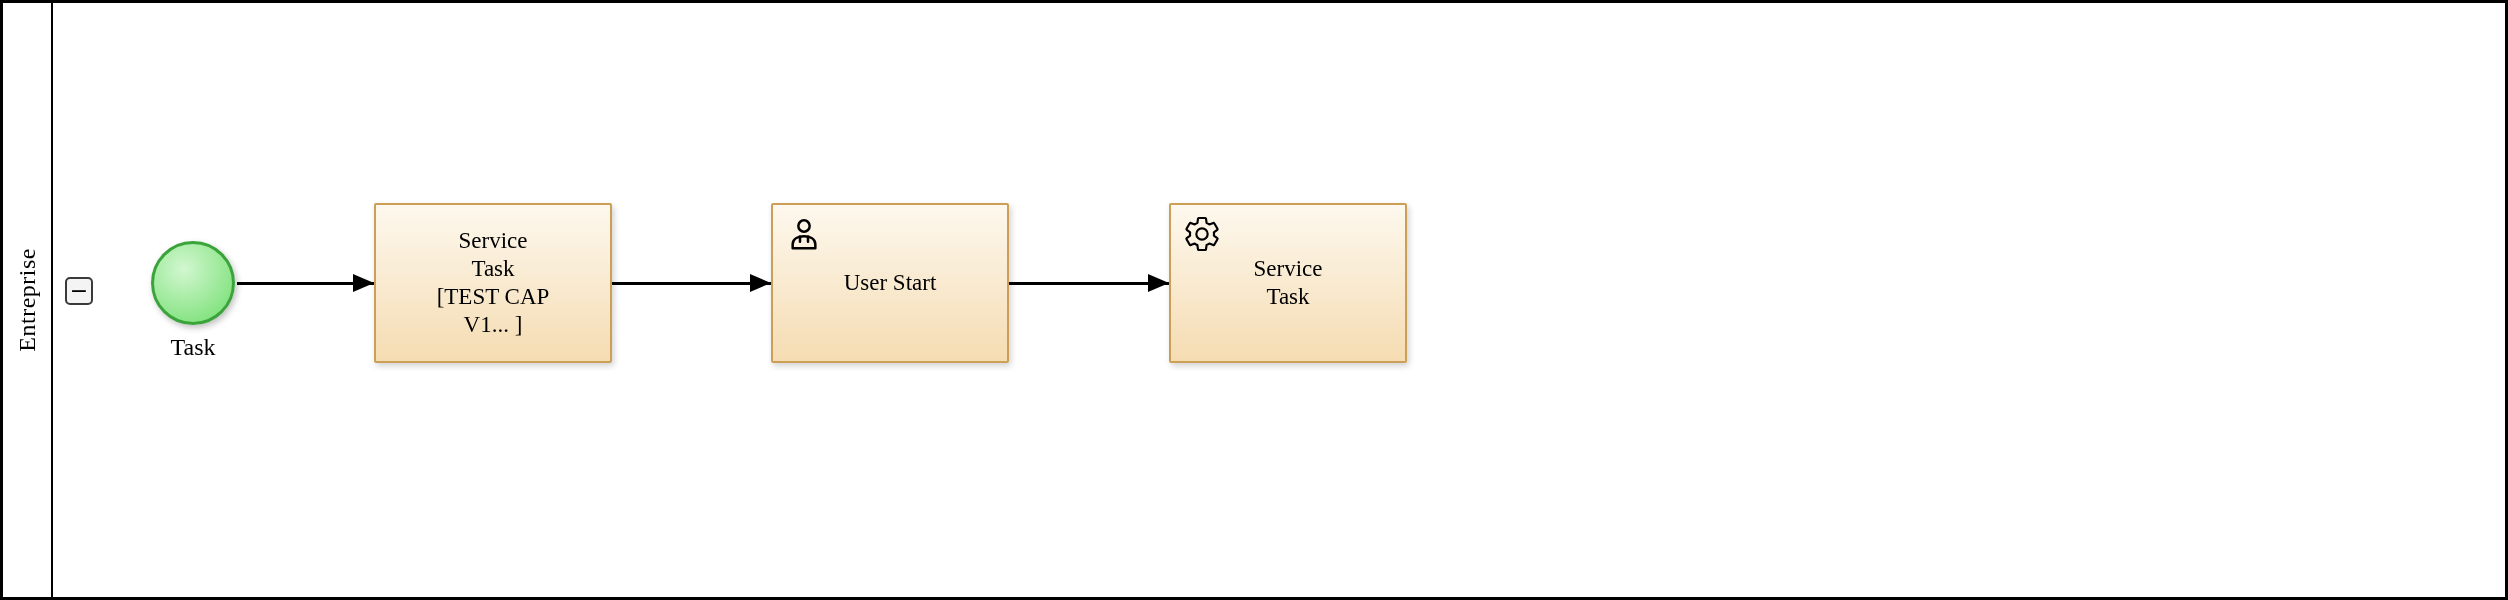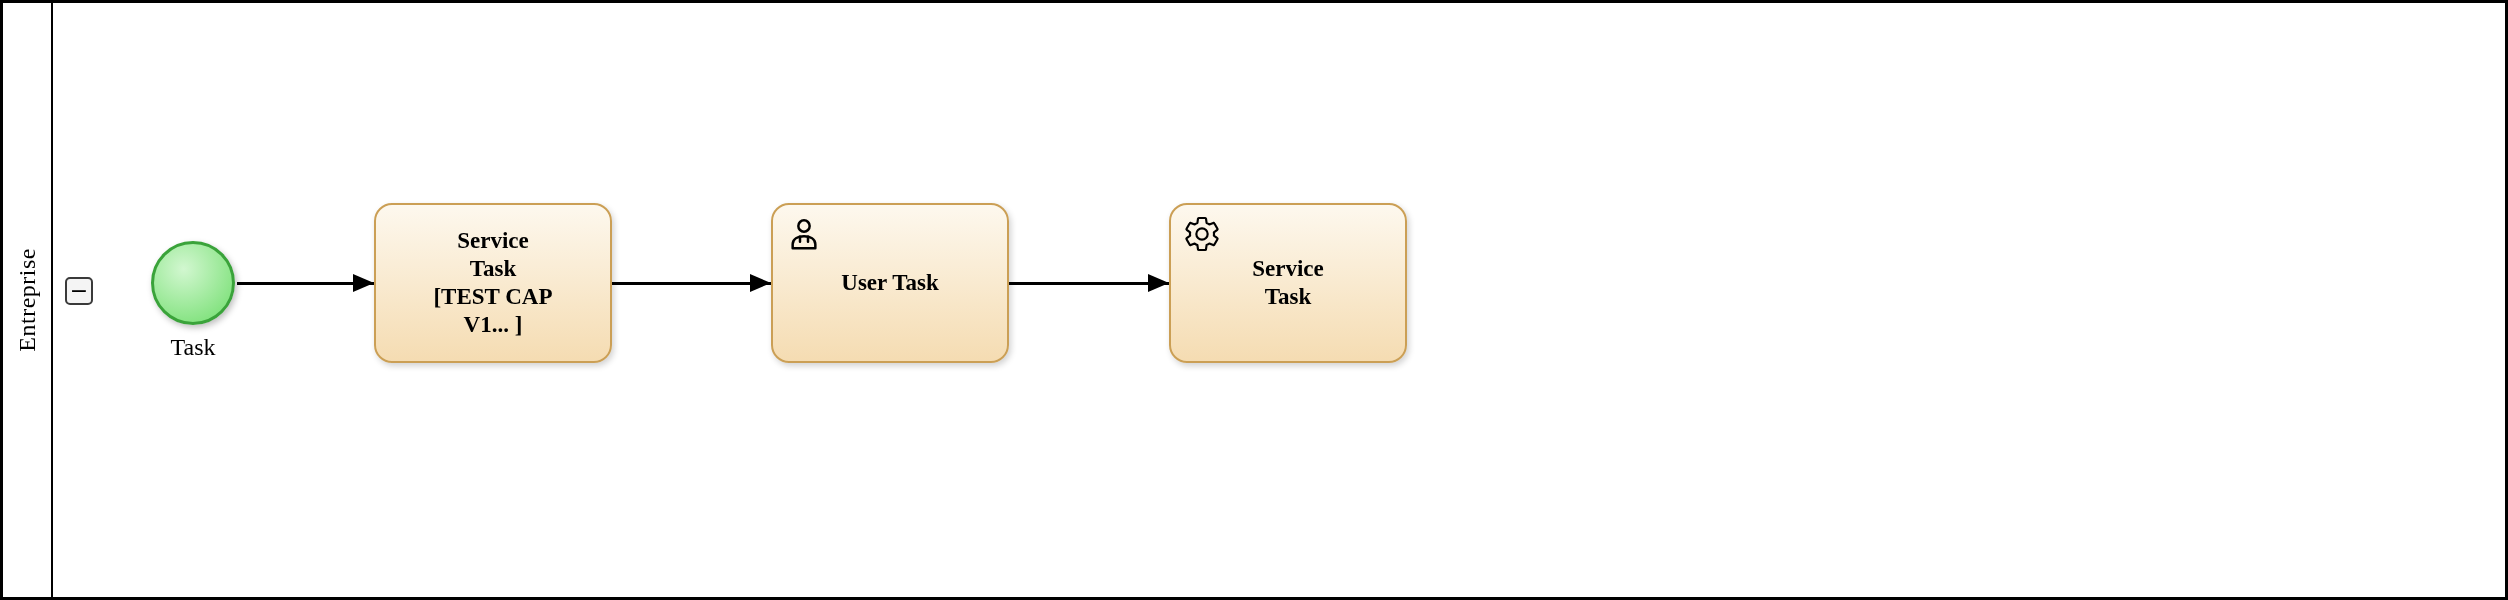--- a/index.html
+++ b/index.html
@@ -68,29 +68,28 @@
     width: 150px;
     text-align: center;
     font-size: 24px;
   }
 
   
   .task {
     position: absolute;
     top: 200px;
     width: 238px; height: 160px;
-    border-radius: 18px;
+    border-radius: 2px;
     background: linear-gradient(#fdf8ee, #f5dcb2);
     border: 2.5px solid #cb9f55;
     box-shadow: 2px 3px 6px rgba(0,0,0,0.18);
     display: flex;
     align-items: center;
     justify-content: center;
     cursor: pointer;
-    font-weight: bold;
   }
   .task-label {
     text-align: center;
     font-size: 23px;
     line-height: 1.22;
     white-space: pre-line;
     padding: 0 12px;
   }
   .task-icon {
     position: absolute;
@@ -150,21 +149,21 @@
   <div class="flow flow-2"></div>
 
   <div class="task task-2">
     <span class="task-icon">
       <svg viewBox="0 0 24 24" fill="none" stroke="#000" stroke-width="1.5" stroke-linecap="round" stroke-linejoin="round">
         <circle cx="12" cy="7.2" r="3.4"></circle>
         <path d="M5.2 20.5 v-2.3 c0-3.3 3.1-4.9 6.8-4.9 s6.8 1.6 6.8 4.9 v2.3 z"></path>
         <path d="M9.6 13.6 v3.0 M14.4 13.6 v3.0"></path>
       </svg>
     </span>
-    <div class="task-label">User Task</div>
+    <div class="task-label">User Start</div>
   </div>
 
   <div class="flow flow-3"></div>
 
   <div class="task task-3">
     <span class="task-icon">
       <svg viewBox="0 0 24 24" fill="none" stroke="#000" stroke-width="1.3" stroke-linejoin="round">
         <path d="M19.14,12.94c0.04-0.3,0.06-0.61,0.06-0.94c0-0.32-0.02-0.64-0.07-0.94l2.03-1.58c0.18-0.14,0.23-0.41,0.12-0.61 l-1.92-3.32c-0.12-0.22-0.37-0.29-0.59-0.22l-2.39,0.96c-0.5-0.38-1.03-0.7-1.62-0.94L14.4,2.81c-0.04-0.24-0.24-0.41-0.48-0.41 h-3.84c-0.24,0-0.43,0.17-0.47,0.41L9.25,5.35C8.66,5.59,8.12,5.92,7.63,6.29L5.24,5.33c-0.22-0.08-0.47,0-0.59,0.22L2.74,8.87 C2.62,9.08,2.66,9.34,2.86,9.48l2.03,1.58C4.84,11.36,4.8,11.69,4.8,12s0.02,0.64,0.07,0.94l-2.03,1.58 c-0.18,0.14-0.23,0.41-0.12,0.61l1.92,3.32c0.12,0.22,0.37,0.29,0.59,0.22l2.39-0.96c0.5,0.38,1.03,0.7,1.62,0.94l0.36,2.54 c0.05,0.24,0.24,0.41,0.48,0.41h3.84c0.24,0,0.44-0.17,0.47-0.41l0.36-2.54c0.59-0.24,1.13-0.56,1.62-0.94l2.39,0.96 c0.22,0.08,0.47,0,0.59-0.22l1.92-3.32c0.12-0.22,0.07-0.47-0.12-0.61L19.14,12.94z"></path>
         <circle cx="12" cy="12" r="3.4"></circle>
       </svg>

